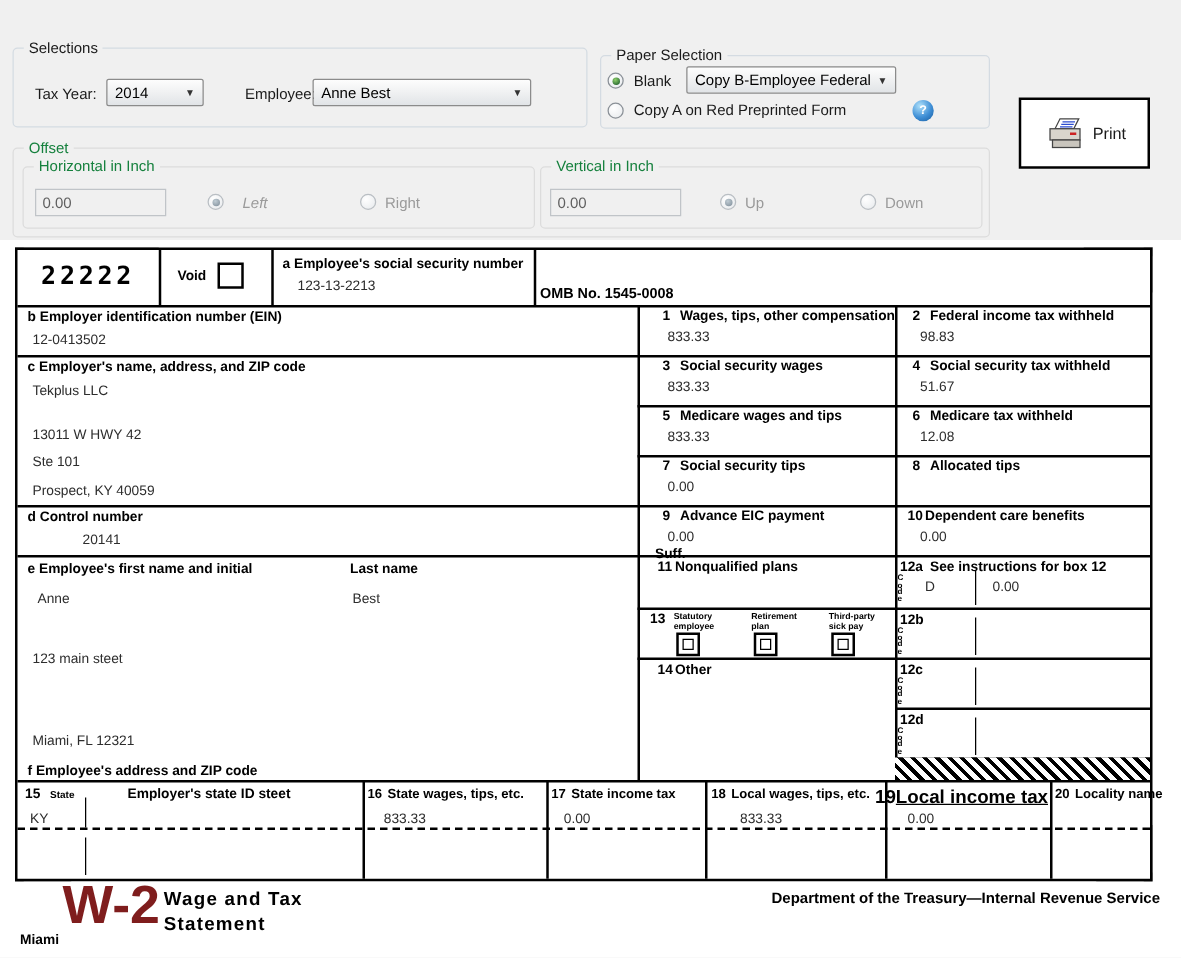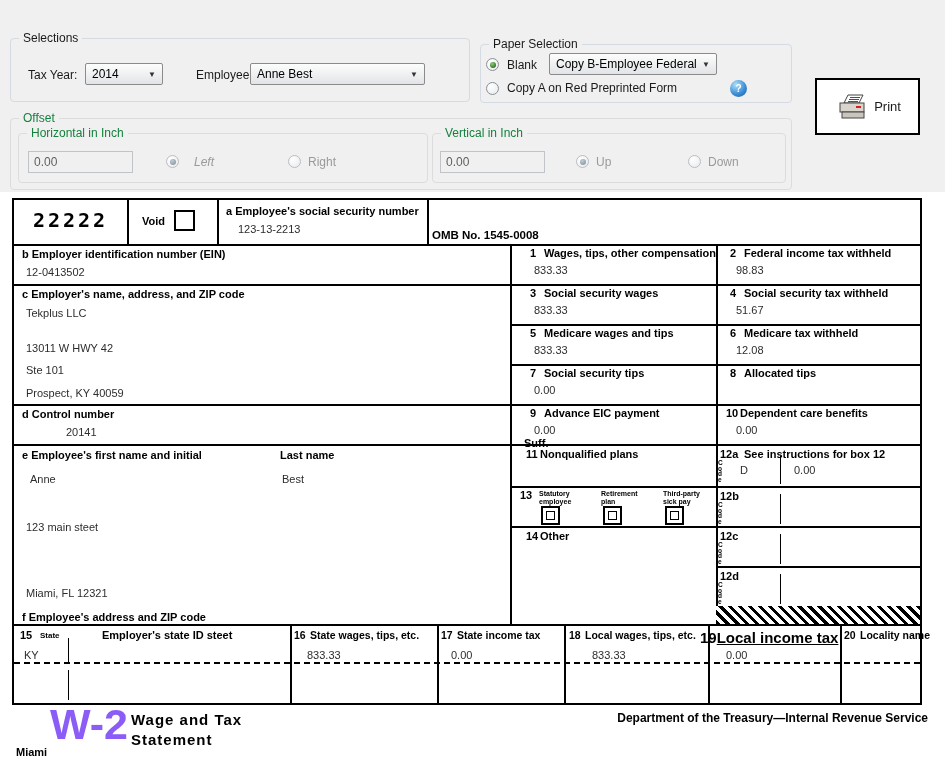--- a/index.html
+++ b/index.html
@@ -69,21 +69,21 @@
     display:flex;align-items:center;justify-content:center;}
   .chk13 .in{width:7px;height:7px;border:1px solid #000;}
   .cb-label{position:absolute;font-size:7px;font-weight:bold;line-height:8px;white-space:pre-line;}
   .codev{position:absolute;width:6px;font-size:6.5px;font-weight:bold;line-height:5.5px;
     word-break:break-all;}
   .hatch{position:absolute;background:repeating-linear-gradient(45deg,#000 0 3px,#fff 3px 7px);}
   .smalllbl{position:absolute;font-size:8px;font-weight:bold;white-space:nowrap;}
 
   
   .f-form{position:absolute;font-size:11px;font-weight:bold;}
-  .f-w2{position:absolute;font-size:43px;font-weight:900;letter-spacing:0px;color:#8b5cf6;}
+  .f-w2{position:absolute;font-size:43px;font-weight:900;letter-spacing:0px;color:#7f1d1d;}
   .f-title{position:absolute;font-size:15px;font-weight:bold;letter-spacing:1px;}
   .f-dept{position:absolute;font-size:12px;font-weight:bold;white-space:nowrap;}
   .corner{position:absolute;background:#000;}
 </style>
 </head>
 <body>
 
 <div class="app">
 
 

